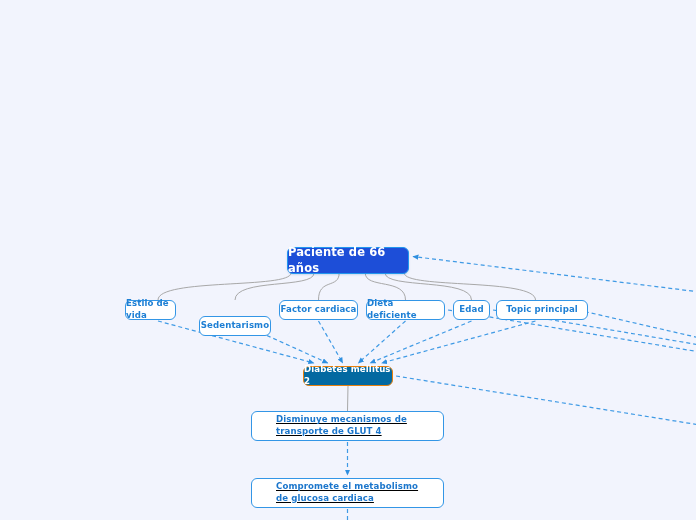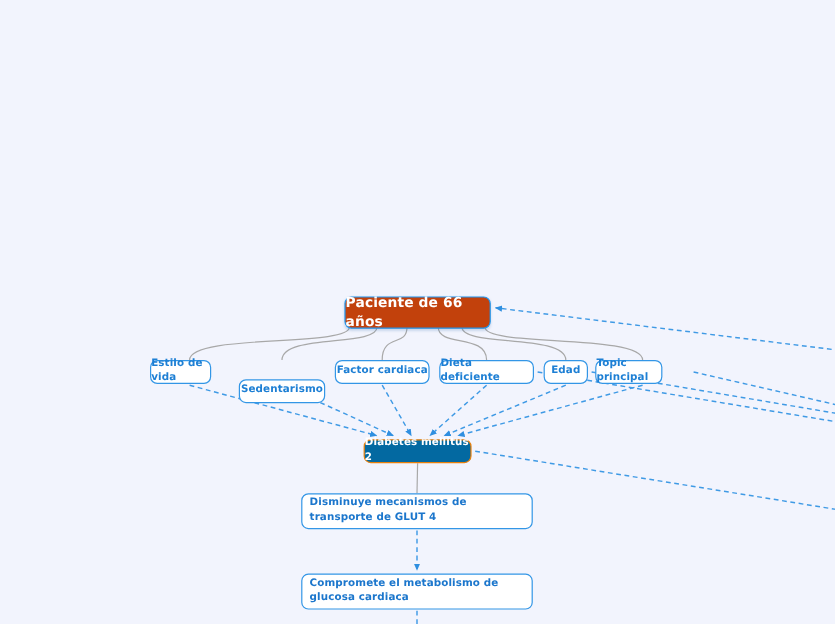--- a/index.html
+++ b/index.html
@@ -38,21 +38,21 @@
     cursor: default;
   }
   .node-label {
     font-weight: bold;
     letter-spacing: 0.1px;
     line-height: 1.35;
     white-space: pre-line;
   }
   
   .node.root {
-    background: #c2410c;
+    background: #1d4ed8;
     border: 1px solid #2196ee;
     justify-content: center;
     box-shadow: 0 1px 2px rgba(30,90,160,0.18);
   }
   .node.root .node-label {
     color: #ffffff;
     font-size: 11.5px;
   }
   
   .node.branch {
@@ -72,21 +72,22 @@
   }
   .node.accent .node-label {
     color: #ffffff;
     font-size: 8.6px;
   }
   
   .node.wide {
     background: #ffffff;
     border: 1.6px solid #3396e6;
     justify-content: flex-start;
-    padding: 6px 6px;
+    padding: 6px 24px;
+    text-decoration: underline;
   }
   .node.wide .node-label {
     color: #1b76cc;
     font-size: 8.6px;
     text-align: left;
   }
 </style>
 </head>
 <body>
 
@@ -142,21 +143,21 @@
   </div>
 
   <div class="node branch" style="left:366px; top:300px; width:79px; height:20px;">
     <span class="node-label">Dieta deficiente</span>
   </div>
 
   <div class="node branch" style="left:453px; top:300px; width:37px; height:20px;">
     <span class="node-label">Edad</span>
   </div>
 
-  <div class="node branch" style="left:496px; top:300px; width:56px; height:20px;">
+  <div class="node branch" style="left:496px; top:300px; width:92px; height:20px;">
     <span class="node-label">Topic principal</span>
   </div>
 
   <div class="node accent" style="left:303px; top:366px; width:90px; height:20px;">
     <span class="node-label">Diabetes mellitus 2</span>
   </div>
 
   <div class="node wide" style="left:251px; top:411px; width:193px; height:30px;">
     <span class="node-label">Disminuye mecanismos de transporte de GLUT 4</span>
   </div>

